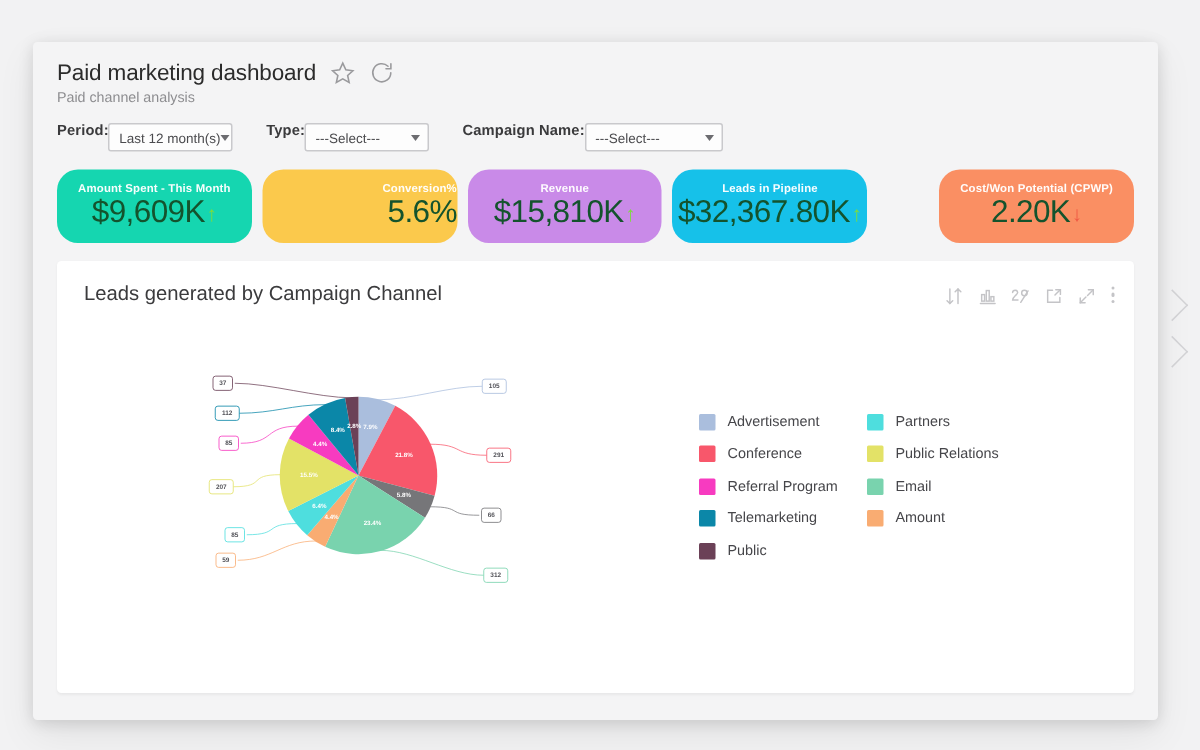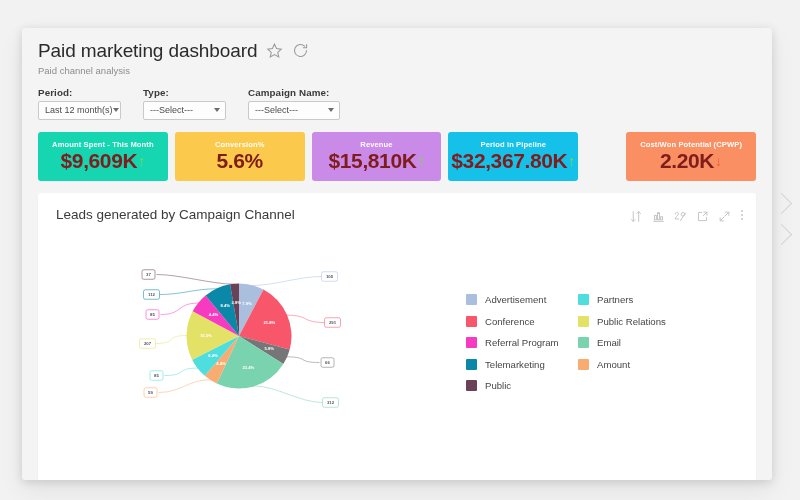--- a/index.html
+++ b/index.html
@@ -18,30 +18,30 @@
     background: #f4f4f5;
     border-radius: 3px;
     box-shadow: 0 2px 10px rgba(0,0,0,.13), 0 10px 26px rgba(0,0,0,.07);
     overflow: hidden;
   }
 
   
   .hdr { padding: 12px 16px 0 16px; }
   .title-row { display: flex; align-items: center; gap: 9px; }
   .dash-title {
-    font-size: 19px; color: #2b2b2b; font-weight: 400;
+    font-size: 15px; color: #2b2b2b; font-weight: 400;
     letter-spacing: -.1px; line-height: 1.15;
   }
   .ic-btn { width: 17px; height: 17px; color: #9a9a9d; flex: none; cursor: pointer; }
   .ic-btn svg { display: block; width: 100%; height: 100%; }
   .dash-sub { font-size: 9.5px; color: #8d8d90; margin-top: 3px; }
 
   
   .filters { display: flex; gap: 22px; padding: 11px 16px 0 16px; }
-  .filter-group { display: flex; flex-direction: column; justify-content: space-between; }
+  .filter-group { display: flex; flex-direction: row; justify-content: space-between; }
   .filter-label {
     font-size: 9.8px; color: #3a3a3c; font-weight: bold;
     margin-bottom: 3px; letter-spacing: .1px;
   }
   .select-box {
     width: 83px; height: 19px;
     background: #fdfdfd;
     border: 1px solid #c9c9cc;
     border-radius: 2px;
     display: flex; align-items: center; justify-content: space-between;
@@ -52,32 +52,32 @@
   .caret {
     width: 0; height: 0;
     border-left: 3.4px solid transparent;
     border-right: 3.4px solid transparent;
     border-top: 4px solid #6c6c70;
   }
 
   
   .kpis { display: flex; gap: 7px; padding: 12px 16px 0 16px; }
   .kpi {
-    flex: 1; height: 49px; border-radius: 3px;
+    flex: 1; height: 49px; border-radius: 14px;
     display: flex; flex-direction: column; align-items: center;
     justify-content: center; overflow: hidden; cursor: pointer;
   }
   .kpi-label {
     font-size: 7.6px; color: #ffffff; font-weight: bold;
     letter-spacing: .1px; white-space: nowrap; line-height: 1;
     margin-bottom: 1px; opacity: .97;
   }
   .kpi-val-row { display: flex; align-items: center; justify-content: center; }
   .kpi-value {
-    font-size: 21px; color: #7f1d1d; font-weight: bold;
+    font-size: 21px; color: #14532d; font-weight: normal;
     letter-spacing: -.4px; line-height: 1.05; white-space: nowrap;
   }
   .kpi-arrow { font-size: 14px; line-height: 1; margin-left: 1px; font-weight: bold; }
   .kpi-arrow.up { color: #7ddc3c; }
   .kpi-arrow.down { color: #ef5a45; }
 
   
   .chart-card {
     margin: 12px 16px 0 16px;
     background: #ffffff;
@@ -188,35 +188,35 @@
   </div>
 
   <div class="kpis" id="kpi-row">
       <div class="kpi" style="background: rgb(21, 214, 176);">
         <div class="kpi-label">Amount Spent - This Month</div>
         <div class="kpi-val-row">
           <span class="kpi-value">$9,609K</span>
           <span class="kpi-arrow up">↑</span>
         </div>
       </div>
-      <div class="kpi" style="background: rgb(251, 201, 76);">
+      <div class="kpi" style="background: rgb(251, 201, 76); align-items: flex-end;">
         <div class="kpi-label">Conversion%</div>
         <div class="kpi-val-row">
           <span class="kpi-value">5.6%</span>
         </div>
       </div>
       <div class="kpi" style="background: rgb(201, 138, 232);">
         <div class="kpi-label">Revenue</div>
         <div class="kpi-val-row">
           <span class="kpi-value">$15,810K</span>
           <span class="kpi-arrow up">↑</span>
         </div>
       </div>
       <div class="kpi" style="background: rgb(22, 193, 233);">
-        <div class="kpi-label">Period in Pipeline</div>
+        <div class="kpi-label">Leads in Pipeline</div>
         <div class="kpi-val-row">
           <span class="kpi-value">$32,367.80K</span>
           <span class="kpi-arrow up">↑</span>
         </div>
       </div>
       <div class="kpi" style="background: rgb(250, 143, 99); margin-left: 41px;">
         <div class="kpi-label">Cost/Won Potential (CPWP)</div>
         <div class="kpi-val-row">
           <span class="kpi-value">2.20K</span>
           <span class="kpi-arrow down">↓</span>

